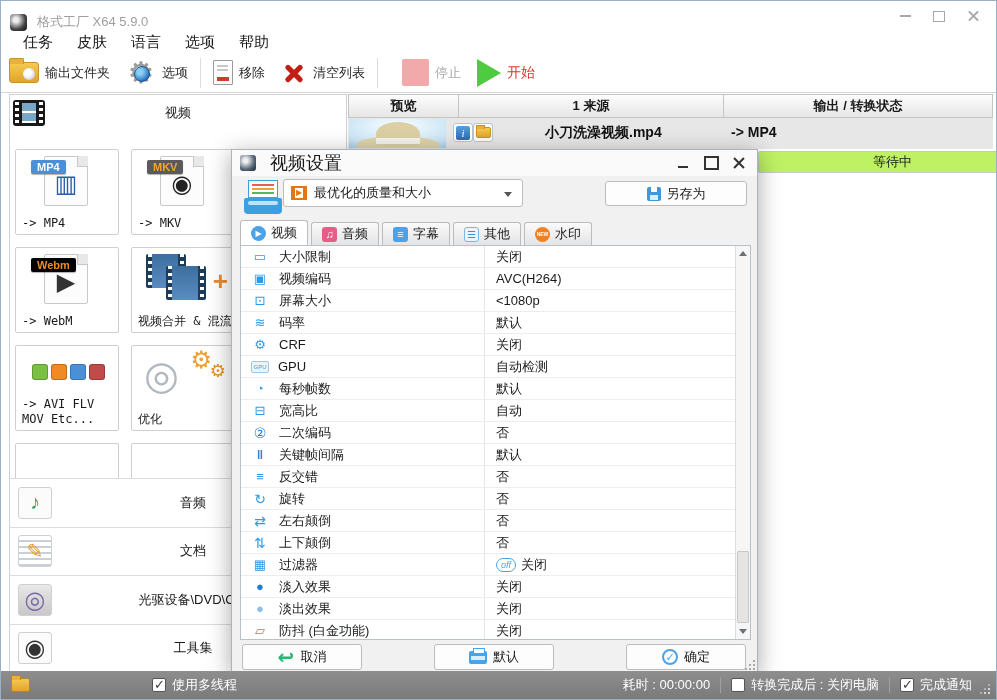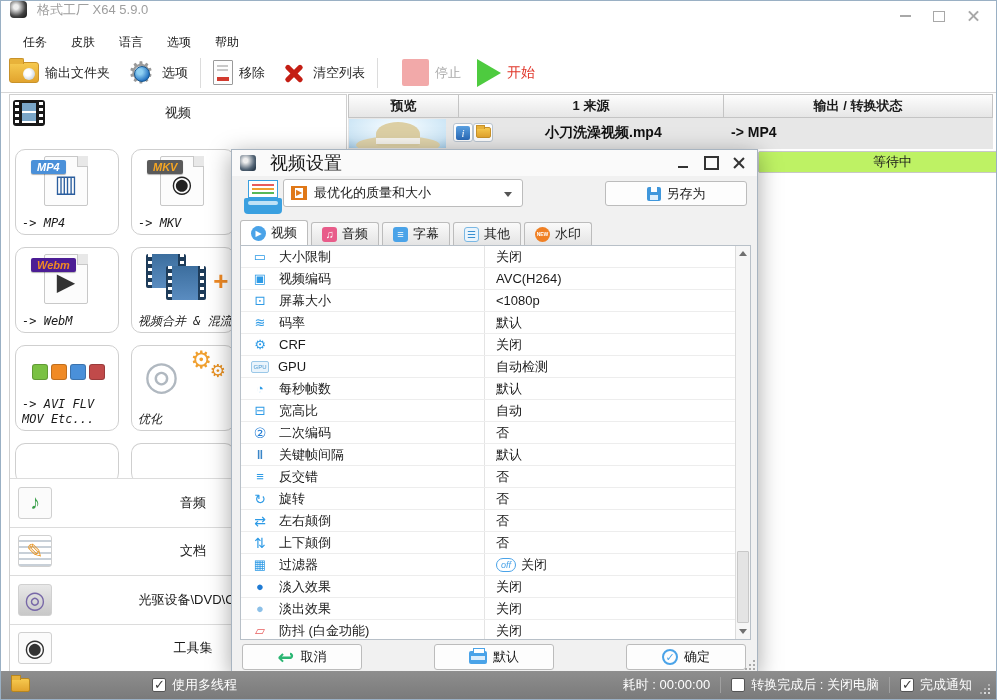--- a/index.html
+++ b/index.html
@@ -3,35 +3,35 @@
 <meta charset="utf-8">
 <style>
   * { margin:0; padding:0; box-sizing:border-box; }
   html,body { background:#d8d8d8; }
   body { font-family:"Liberation Sans","DejaVu Sans",sans-serif; }
   #screen { position:relative; width:997px; height:700px; background:#fff;
             border:1px solid #9ab0c4; overflow:hidden; }
 
   
   .titlebar { position:absolute; left:0; top:0; width:100%; height:30px;
-              display:flex; align-items:flex-start; background:#fff; }
+              display:flex; align-items:flex-end; background:#fff; }
   .app-icon { width:17px; height:17px; margin-left:9px; border-radius:4px;
               background:radial-gradient(circle at 35% 35%, #eee 15%, #444 60%, #111 100%); }
   .title-text { margin-left:10px; font-size:13px; color:#9e9e9e; }
   .win-controls { position:absolute; right:6px; top:0; height:30px; display:flex; }
   .wc { width:34px; height:30px; display:flex; align-items:center; justify-content:center; cursor:pointer; }
   .wc-min::after { content:""; width:11px; height:2px; background:#a8a8a8; }
   .wc-max::after { content:""; width:10px; height:9px; border:1px solid #a8a8a8; }
   .wc-close { position:relative; }
   .wc-close::before,.wc-close::after { content:""; position:absolute; width:13px; height:2px; background:#a8a8a8; }
   .wc-close::before { transform:rotate(45deg); } .wc-close::after { transform:rotate(-45deg); }
 
   
   .menubar { position:absolute; left:10px; top:30px; height:22px; display:flex; align-items:center; }
-  .menu-item { font-size:12px; color:#1a1a1a; padding:2px 12px; cursor:pointer;text-align:center; }
+  .menu-item { font-size:15px; color:#1a1a1a; padding:2px 12px; cursor:pointer;text-align:center; }
 
   
   .toolbar { position:absolute; left:0; top:52px; width:100%; height:40px;
              display:flex; align-items:center; border-bottom:1px solid #d6d6d6; }
   .tbtn { display:flex; align-items:center; gap:6px; padding:0 8px; height:36px; cursor:pointer; }
   .tb-label { font-size:13px; color:#2a2a2a; }
   .tb-sep { width:1px; height:30px; background:#dcdcdc; margin:0 4px; }
   .tb-folder { position:relative; width:30px; height:21px; border-radius:2px 3px 3px 3px;
                background:linear-gradient(#f6c94f,#e2a42e); border:1px solid #c8922a; }
   .tb-folder::before { content:""; position:absolute; left:-1px; top:-5px; width:13px; height:5px;
@@ -62,21 +62,21 @@
   .film-icon { position:relative; width:32px; height:26px; margin-left:3px; background:#181818; border-radius:3px; }
   .film-icon::before, .film-icon::after { content:""; position:absolute; top:2px; bottom:2px; width:4px;
       background:repeating-linear-gradient(to bottom, #fff 0 3px, #181818 3px 6px); }
   .film-icon::before { left:2px; } .film-icon::after { right:2px; }
   .film-mid { position:absolute; left:9px; top:3px; width:14px; height:20px;
       background:repeating-linear-gradient(to bottom, #7aa6c8 0 8px, #fff 8px 10px); }
   .panel-title { position:absolute; left:0; right:0; text-align:center; font-size:13px; color:#1a1a1a; }
   .card-grid { position:absolute; left:0; top:35px; right:0; height:443px; padding:19px 0 0 5px;
                display:flex; flex-wrap:wrap; align-content:flex-start; gap:12px; overflow:hidden; }
   .card { position:relative; width:104px; height:86px; background:#fff; border:1px solid #cfcfcf;
-          border-radius:10px; cursor:pointer;font-style:italic; }
+          border-radius:2px; cursor:pointer; }
   .card-label { position:absolute; left:6px; bottom:3px; right:2px; font-family:"DejaVu Sans Mono",monospace;
                 font-size:12px; color:#1a1a1a; white-space:pre; overflow:hidden; line-height:1.25; }
   .cicon { position:absolute; left:0; top:4px; right:0; height:52px; }
   .page { position:absolute; left:28px; top:2px; width:44px; height:50px; background:#fcfcfc;
           border:1px solid #c8c8c8; border-radius:2px; }
   .page::after { content:""; position:absolute; right:-1px; top:-1px; width:10px; height:10px;
           background:#e8e8e8; border-left:1px solid #c8c8c8; border-bottom:1px solid #c8c8c8; }
   .badge { position:absolute; left:-14px; top:3px; padding:1px 6px; font-size:11px; font-weight:bold;
            border-radius:2px; box-shadow:0 1px 1px rgba(0,0,0,.3); z-index:2; }
   .pg { position:absolute; left:0; right:0; top:12px; text-align:center; font-size:24px; line-height:30px; }
@@ -306,21 +306,21 @@
             <div class="page">
               <span class="badge" style="background: rgb(90, 90, 90); color: rgb(245, 166, 35);">MKV</span>
               <span class="pg">◉</span>
             </div>
           </div>
           <div class="card-label">-&gt; MKV</div>
         </div>
         <div class="card">
           <div class="cicon webm-file-icon">
             <div class="page">
-              <span class="badge" style="background: #4c1d95; color: rgb(240, 138, 36);">Webm</span>
+              <span class="badge" style="background: #000000; color: rgb(240, 138, 36);">Webm</span>
               <span class="pg">▶</span>
             </div>
           </div>
           <div class="card-label">-&gt; WebM</div>
         </div>
         <div class="card">
           <div class="cicon video-merge-icon">
             <span class="mf1"></span>
             <span class="mf2"></span>
             <span class="mplus">+</span>

